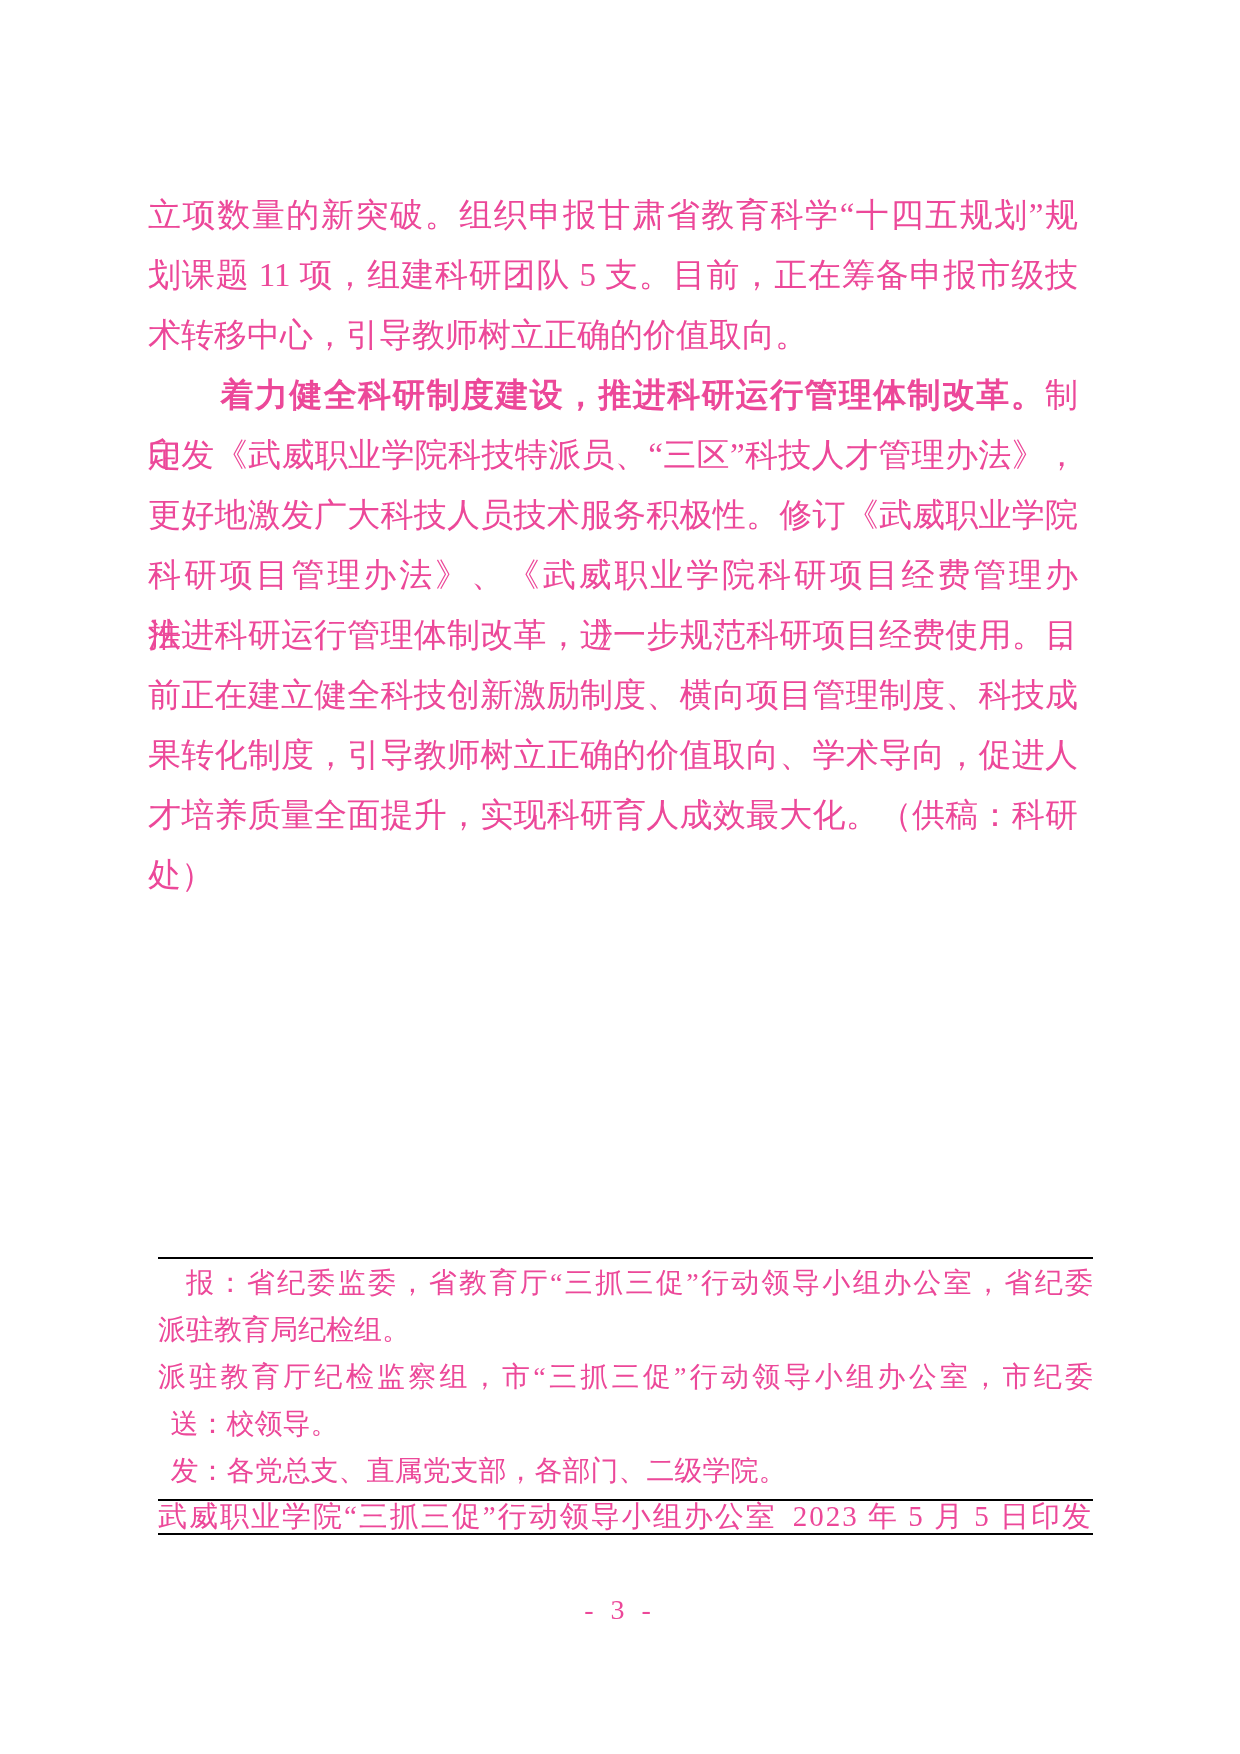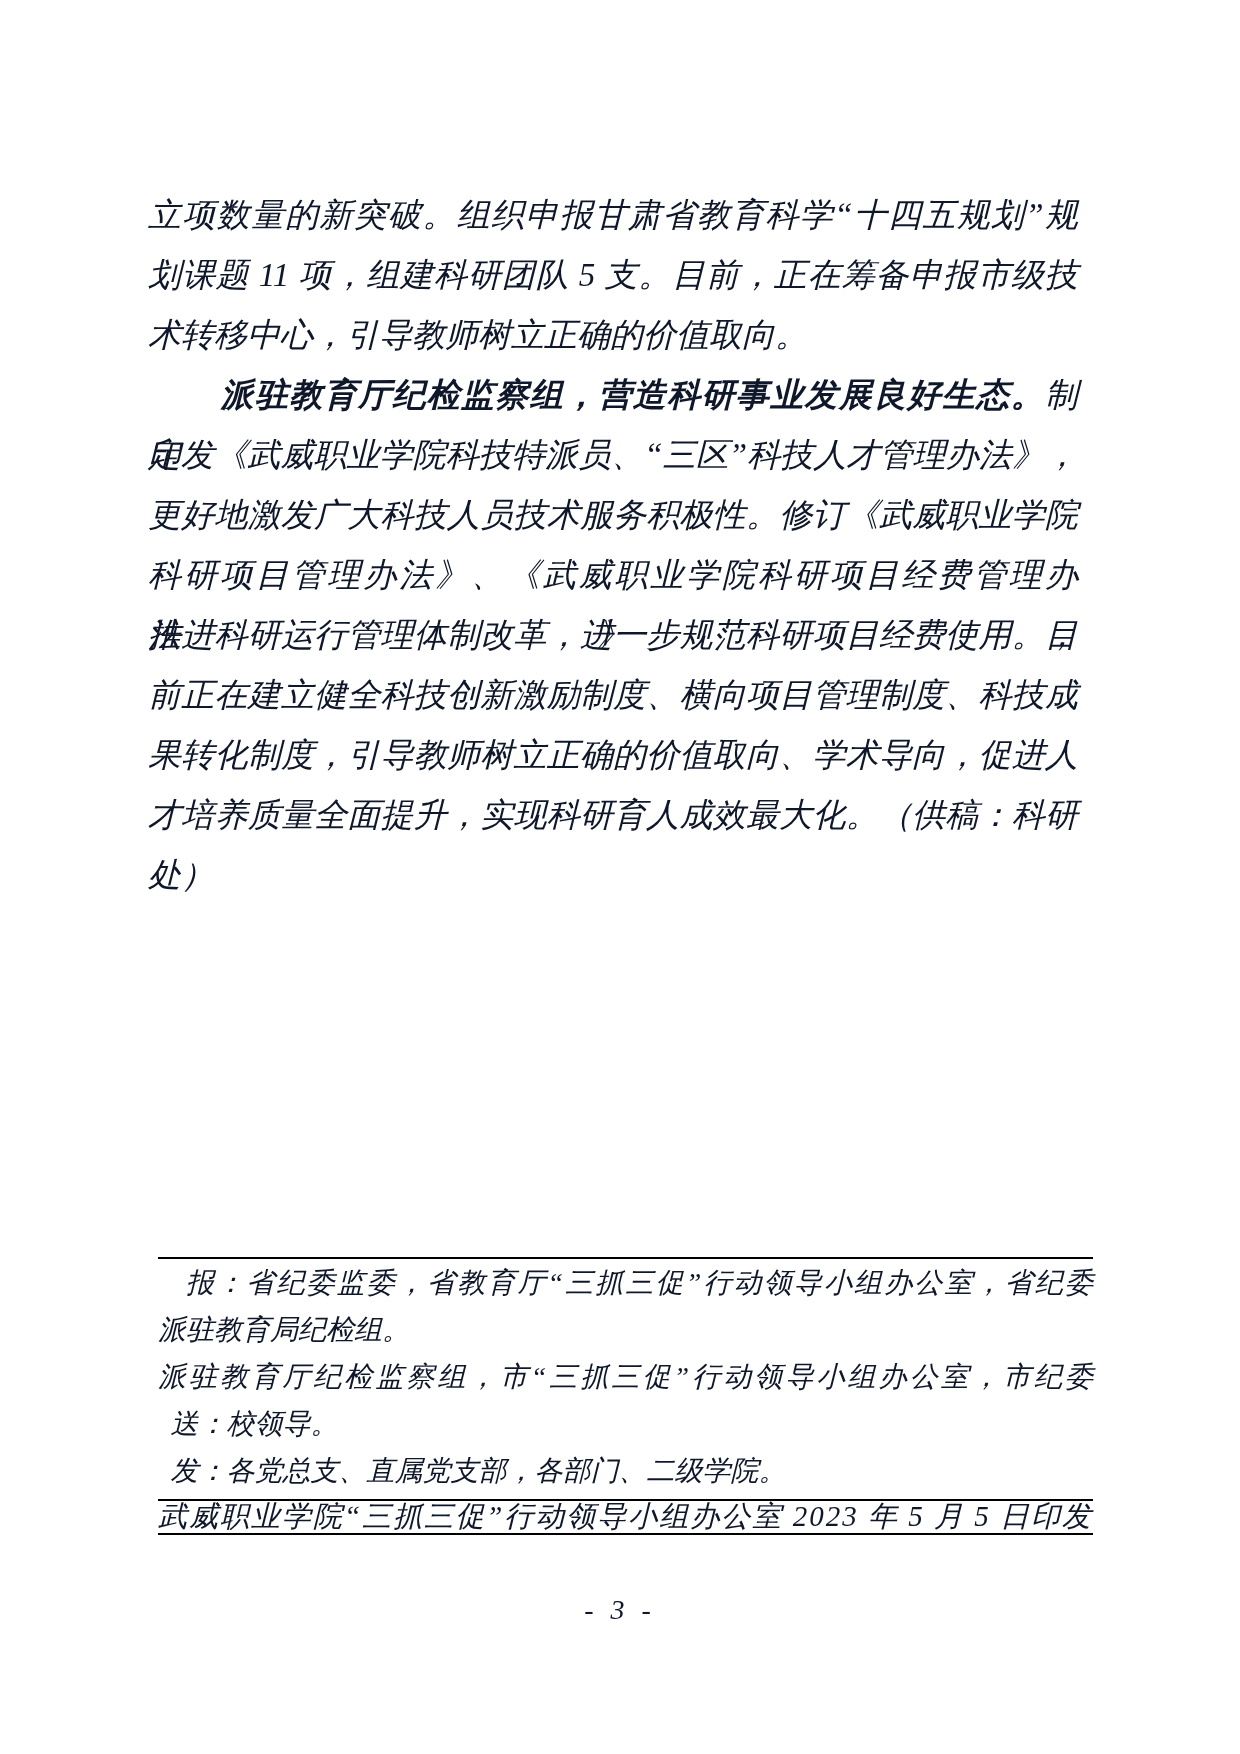--- a/index.html
+++ b/index.html
@@ -5,24 +5,23 @@
   html, body {
     margin: 0;
     padding: 0;
     background: #ffffff;
   }
   .page {
     position: relative;
     width: 1240px;
     height: 1754px;
     background: #ffffff;
-    color: #0f172a;
+    color: #ec4899;
     font-family: "Liberation Serif", "DejaVu Serif", serif;
     overflow: hidden;
-    font-style: italic;
   }
 
   
   .body-text {
     position: absolute;
     left: 148px;
     top: 185px;
     width: 930px;
     font-size: 33px;
   }
@@ -90,21 +89,21 @@
 </style>
 </head>
 <body>
 
 <div class="page">
 
   <div class="body-text">
       <div class="tline fill"><span>立项数量的新突破。组织申报甘肃省教育科学“十四五规划”规</span></div>
       <div class="tline fill"><span>划课题 11 项，组建科研团队 5 支。目前，正在筹备申报市级技</span></div>
       <div class="tline"><span>术转移中心，引导教师树立正确的价值取向。</span></div>
-      <div class="tline fill" style="text-indent: 2.2em;"><span class="bold-seg">派驻教育厅纪检监察组，营造科研事业发展良好生态。</span><span>制定</span></div>
+      <div class="tline fill" style="text-indent: 2.2em;"><span class="bold-seg">着力健全科研制度建设，推进科研运行管理体制改革。</span><span>制定</span></div>
       <div class="tline fill"><span>印发《武威职业学院科技特派员、“三区”科技人才管理办法》，</span></div>
       <div class="tline fill"><span>更好地激发广大科技人员技术服务积极性。修订《武威职业学院</span></div>
       <div class="tline fill"><span>科研项目管理办法》、《武威职业学院科研项目经费管理办法》，</span></div>
       <div class="tline fill"><span>推进科研运行管理体制改革，进一步规范科研项目经费使用。目</span></div>
       <div class="tline fill"><span>前正在建立健全科技创新激励制度、横向项目管理制度、科技成</span></div>
       <div class="tline fill"><span>果转化制度，引导教师树立正确的价值取向、学术导向，促进人</span></div>
       <div class="tline fill"><span>才培养质量全面提升，实现科研育人成效最大化。（供稿：科研</span></div>
       <div class="tline"><span>处）</span></div>
     </div>
 

